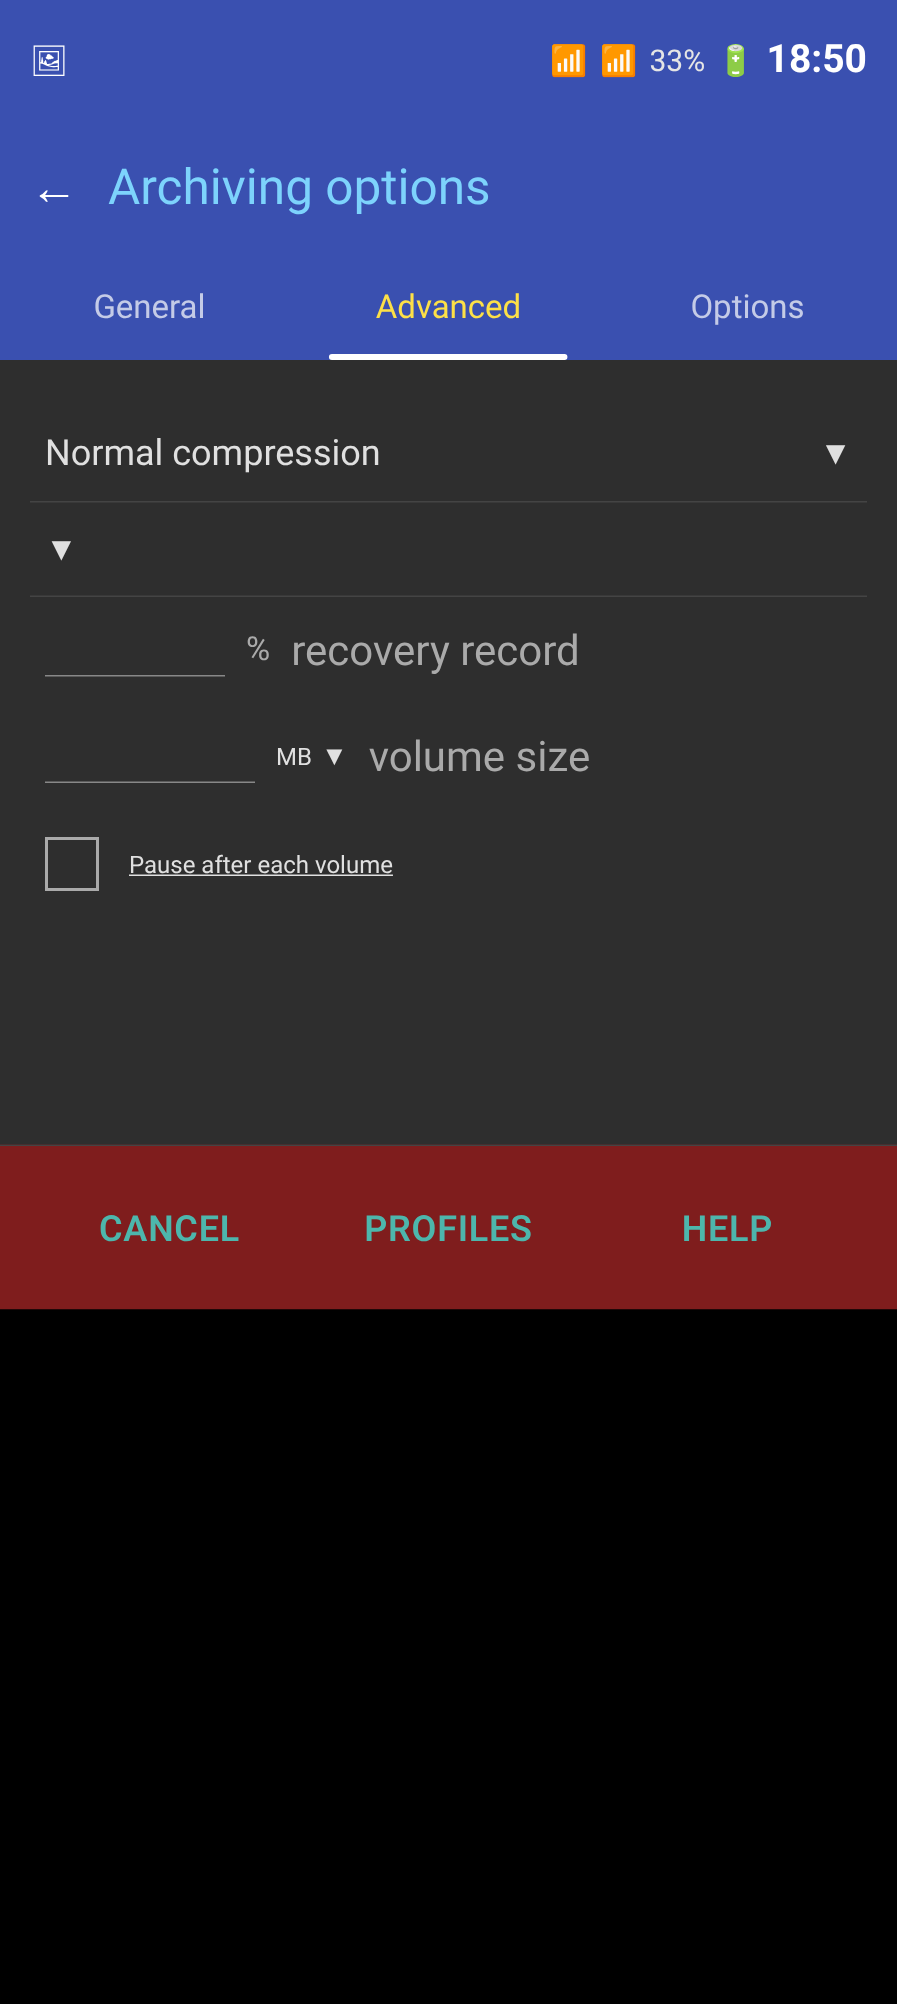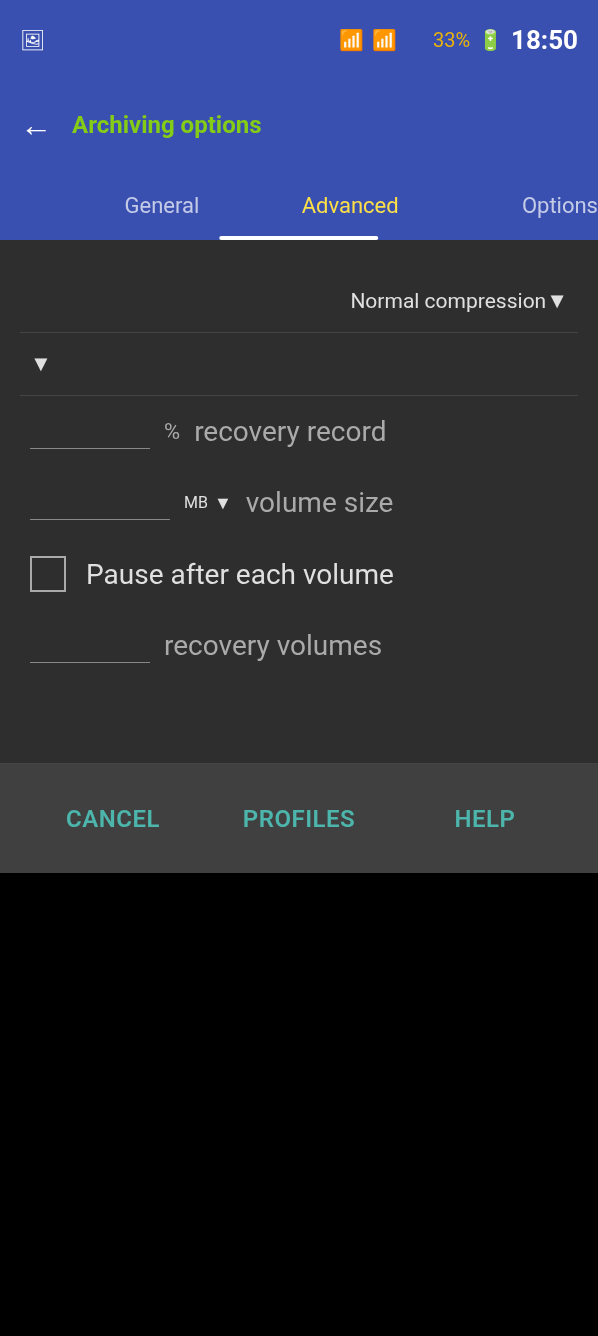--- a/index.html
+++ b/index.html
@@ -47,22 +47,21 @@
       font-weight: 400;
     }
 
     .status-icon {
       color: #fff;
       font-size: 20px;
     }
 
     .battery-text {
       font-size: 20px;
-      color: #eab308;
-      margin-left: 28px;
+      color: #e5e5e5;
     }
 
     .time-text {
       font-size: 26px;
       color: #fff;
       font-weight: 700;
     }
 
     
     .app-bar {
@@ -75,40 +74,40 @@
       gap: 20px;
     }
 
     .back-arrow {
       color: #fff;
       font-size: 32px;
       cursor: pointer;
     }
 
     .app-title {
-      color: #84cc16;
-      font-size: 24px;
-      font-weight: 700;
+      color: #7dd3fc;
+      font-size: 33px;
+      font-weight: 400;
     }
 
     
     .tab-bar {
       width: 100%;
       height: 70px;
       background: #3a50b0;
       display: flex;
       align-items: center;
     }
 
     .tab {
       flex: 1;
       height: 100%;
       display: flex;
       align-items: center;
-      justify-content: flex-end;
+      justify-content: center;
       color: rgba(255,255,255,0.7);
       font-size: 22px;
       cursor: pointer;
       position: relative;
     }
 
     .tab.active {
       color: #fde047;
       font-weight: 400;
     }
@@ -140,22 +139,21 @@
       display: flex;
       align-items: center;
       padding: 18px 10px;
       border-bottom: 1px solid #444;
       cursor: pointer;
     }
 
     .dropdown-label {
       flex: 1;
       color: #e0e0e0;
-      font-size: 21px;
-      text-align: right;
+      font-size: 24px;
     }
 
     .dropdown-arrow {
       color: #e0e0e0;
       font-size: 22px;
     }
 
     
     .input-row {
       display: flex;
@@ -217,28 +215,29 @@
       border: 2px solid #aaa;
       background: transparent;
       display: flex;
       align-items: center;
       justify-content: center;
       flex-shrink: 0;
     }
 
     .checkbox-label {
       color: #e0e0e0;
-      font-size: 28px;
+      font-size: 16px;
+      text-decoration: underline;
     }
 
     
     .bottom-bar {
       width: 100%;
       height: 110px;
-      background: #404040;
+      background: #7f1d1d;
       display: flex;
       align-items: center;
       padding: 0 20px;
       border-top: 1px solid #444;
     }
 
     .bottom-btn {
       flex: 1;
       text-align: center;
       color: #4db6ac;
@@ -319,24 +318,20 @@
         <span class="mb-dropdown-arrow">▼</span>
       </div>
       <span class="input-label">volume size</span>
     </div>
 
     <div class="checkbox-row">
       <div class="checkbox"></div>
       <span class="checkbox-label">Pause after each volume</span>
     </div>
 
-    <div class="input-row">
-      <input class="text-input" type="text" style="">
-      <span class="input-label">recovery volumes</span>
-    </div>
 
   </div>
 
   <div class="bottom-bar">
     <span class="bottom-btn">CANCEL</span>
     <span class="bottom-btn">PROFILES</span>
     <span class="bottom-btn">HELP</span>
   </div>
 
   <div class="black-bar-bottom"></div>

